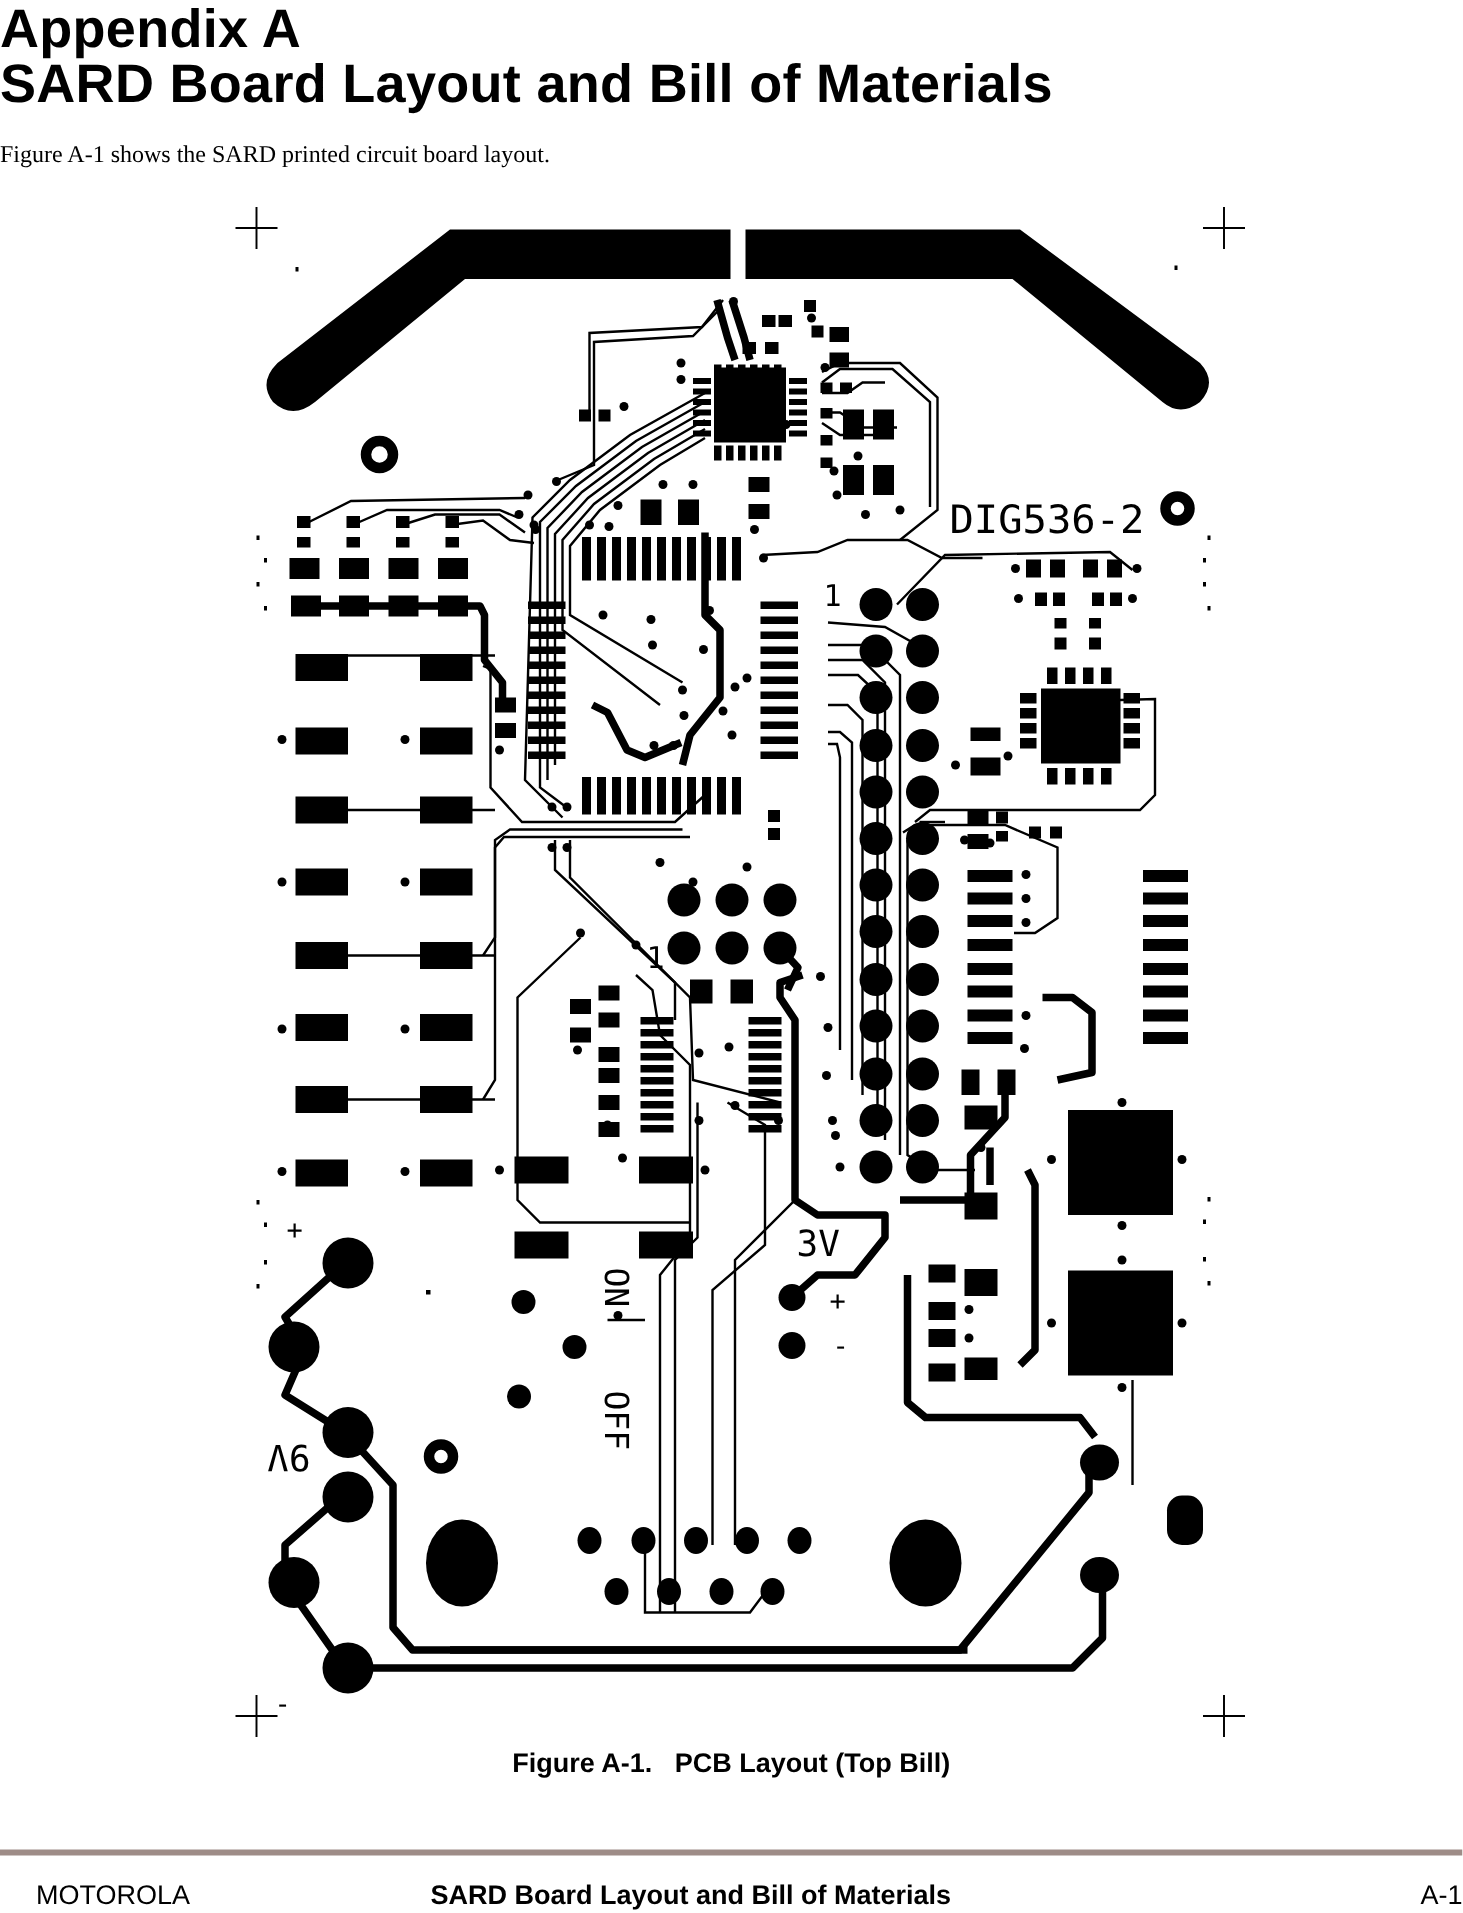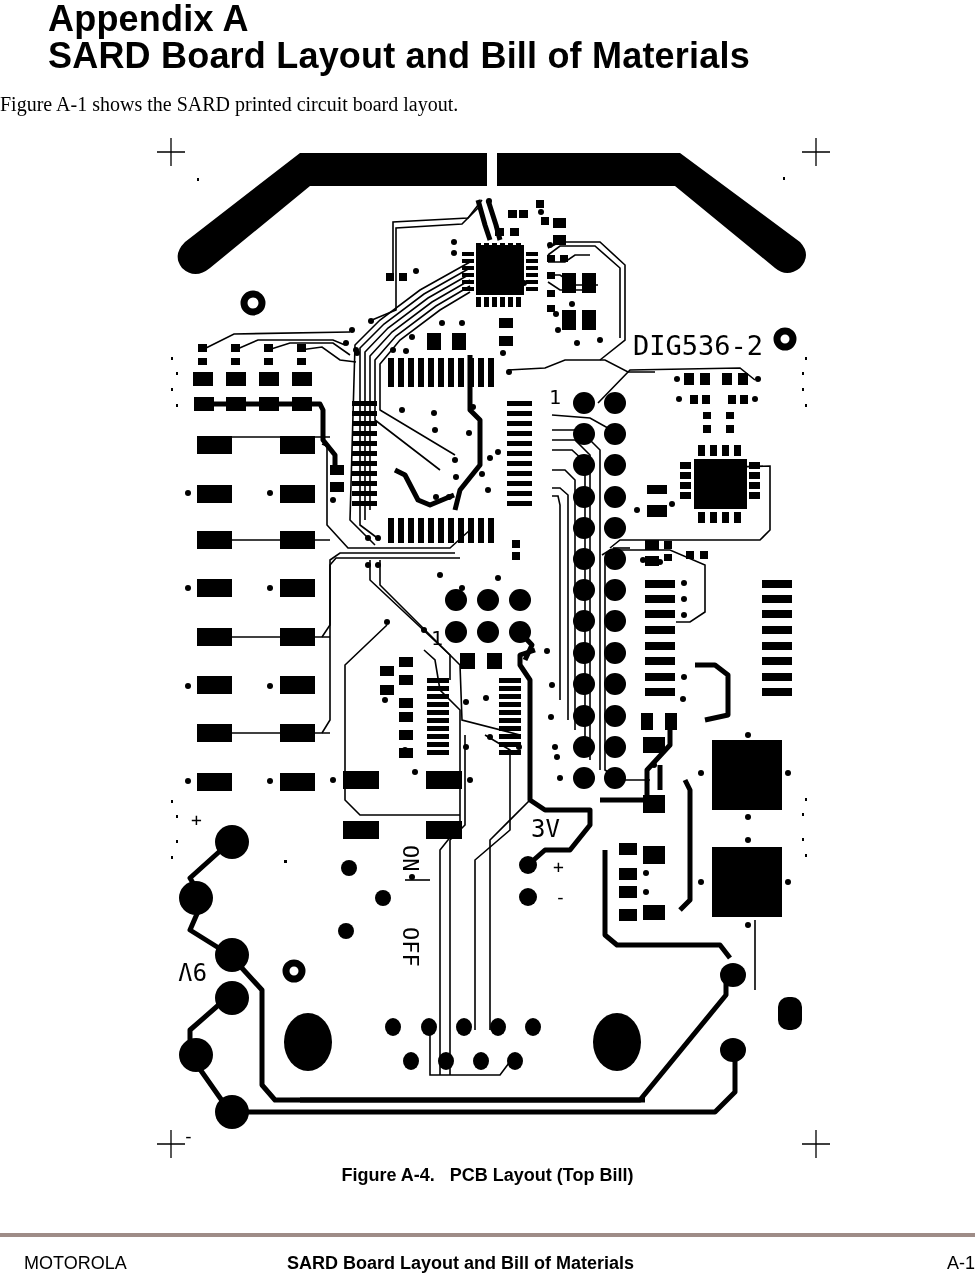--- a/index.html
+++ b/index.html
@@ -1,19 +1,19 @@
 <!DOCTYPE html>
 <html><head>
 <meta charset="utf-8">
 <style>
   html, body { margin:0; padding:0; background:#ffffff; }
   body { width:975px; height:1275px; position:relative; overflow:hidden; color:#000; }
-  .h1 { position:absolute; left:0; top:0; font-family:"Liberation Sans", sans-serif; font-weight:bold; font-size:36px; line-height:37px; letter-spacing:0.2px;padding-left:48px; }
+  .h1 { position:absolute; left:0; top:0; font-family:"Liberation Sans", sans-serif; font-weight:bold; font-size:36px; line-height:37px; letter-spacing:0.2px; }
   .h1 div { white-space:nowrap; }
-  .intro { position:absolute; left:0; top:92px; font-family:"Liberation Serif", serif; font-size:20px; line-height:24px; white-space:nowrap; }
+  .intro { position:absolute; left:0; top:92px; font-family:"Liberation Serif", serif; font-size:16px; line-height:24px; white-space:nowrap; }
   .pcb { position:absolute; left:0; top:0; width:975px; height:1275px; }
   .caption { position:absolute; left:0; width:975px; top:1163px; text-align:center; font-family:"Liberation Sans", sans-serif; font-weight:bold; font-size:18px; line-height:24px; }
   .caption span { white-space:pre; }
   .rule { position:absolute; left:0; top:1233px; width:975px; height:4px; background:#9e8c87; }
   .footer { position:absolute; top:1251px; left:0; width:975px; height:26px; font-family:"Liberation Sans", sans-serif; font-size:18px; line-height:24px; }
   .footer .left { position:absolute; left:0; top:0;margin-left:24px; }
   .footer .center { position:absolute; left:287px; top:0; font-weight:bold; }
   .footer .right { position:absolute; right:0; top:0;text-align:center; }
   .silk { font-family:"DejaVu Sans Mono", monospace; }
 </style>
@@ -542,21 +542,21 @@
     <text x="555" y="903" font-size="18">-</text>
     <text x="191" y="826" font-size="18">+</text>
     <text x="183" y="1142" font-size="18">-</text>
     <text transform="translate(207,963) rotate(180)" font-size="24">9V</text>
     <text transform="translate(403,845) rotate(90)" font-size="22">ON</text>
     <text transform="translate(403,927) rotate(90)" font-size="22">OFF</text>
   </g>
 </svg>
 
 <div class="caption">
-  <span>Figure A-4.</span><span>   </span><span>PCB Layout (Top Bill)</span>
+  <span>Figure A-1.</span><span>   </span><span>PCB Layout (Top Bill)</span>
 </div>
 
 <div class="rule"></div>
 
 <div class="footer">
   <span class="left">MOTOROLA</span>
   <span class="center">SARD Board Layout and Bill of Materials</span>
   <span class="right">A-1</span>
 </div>
 

